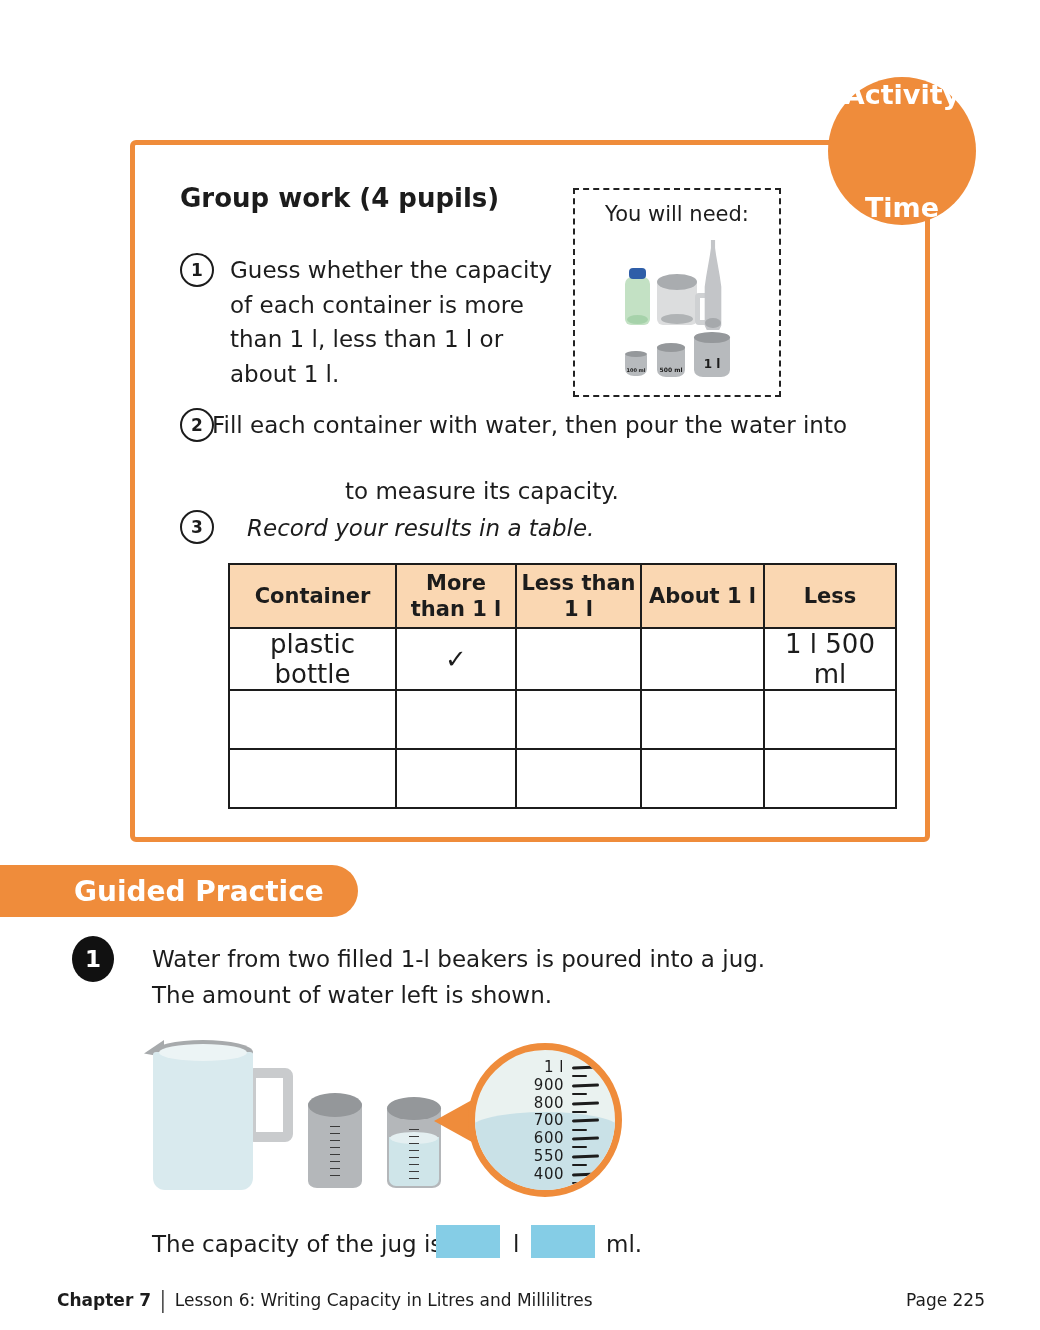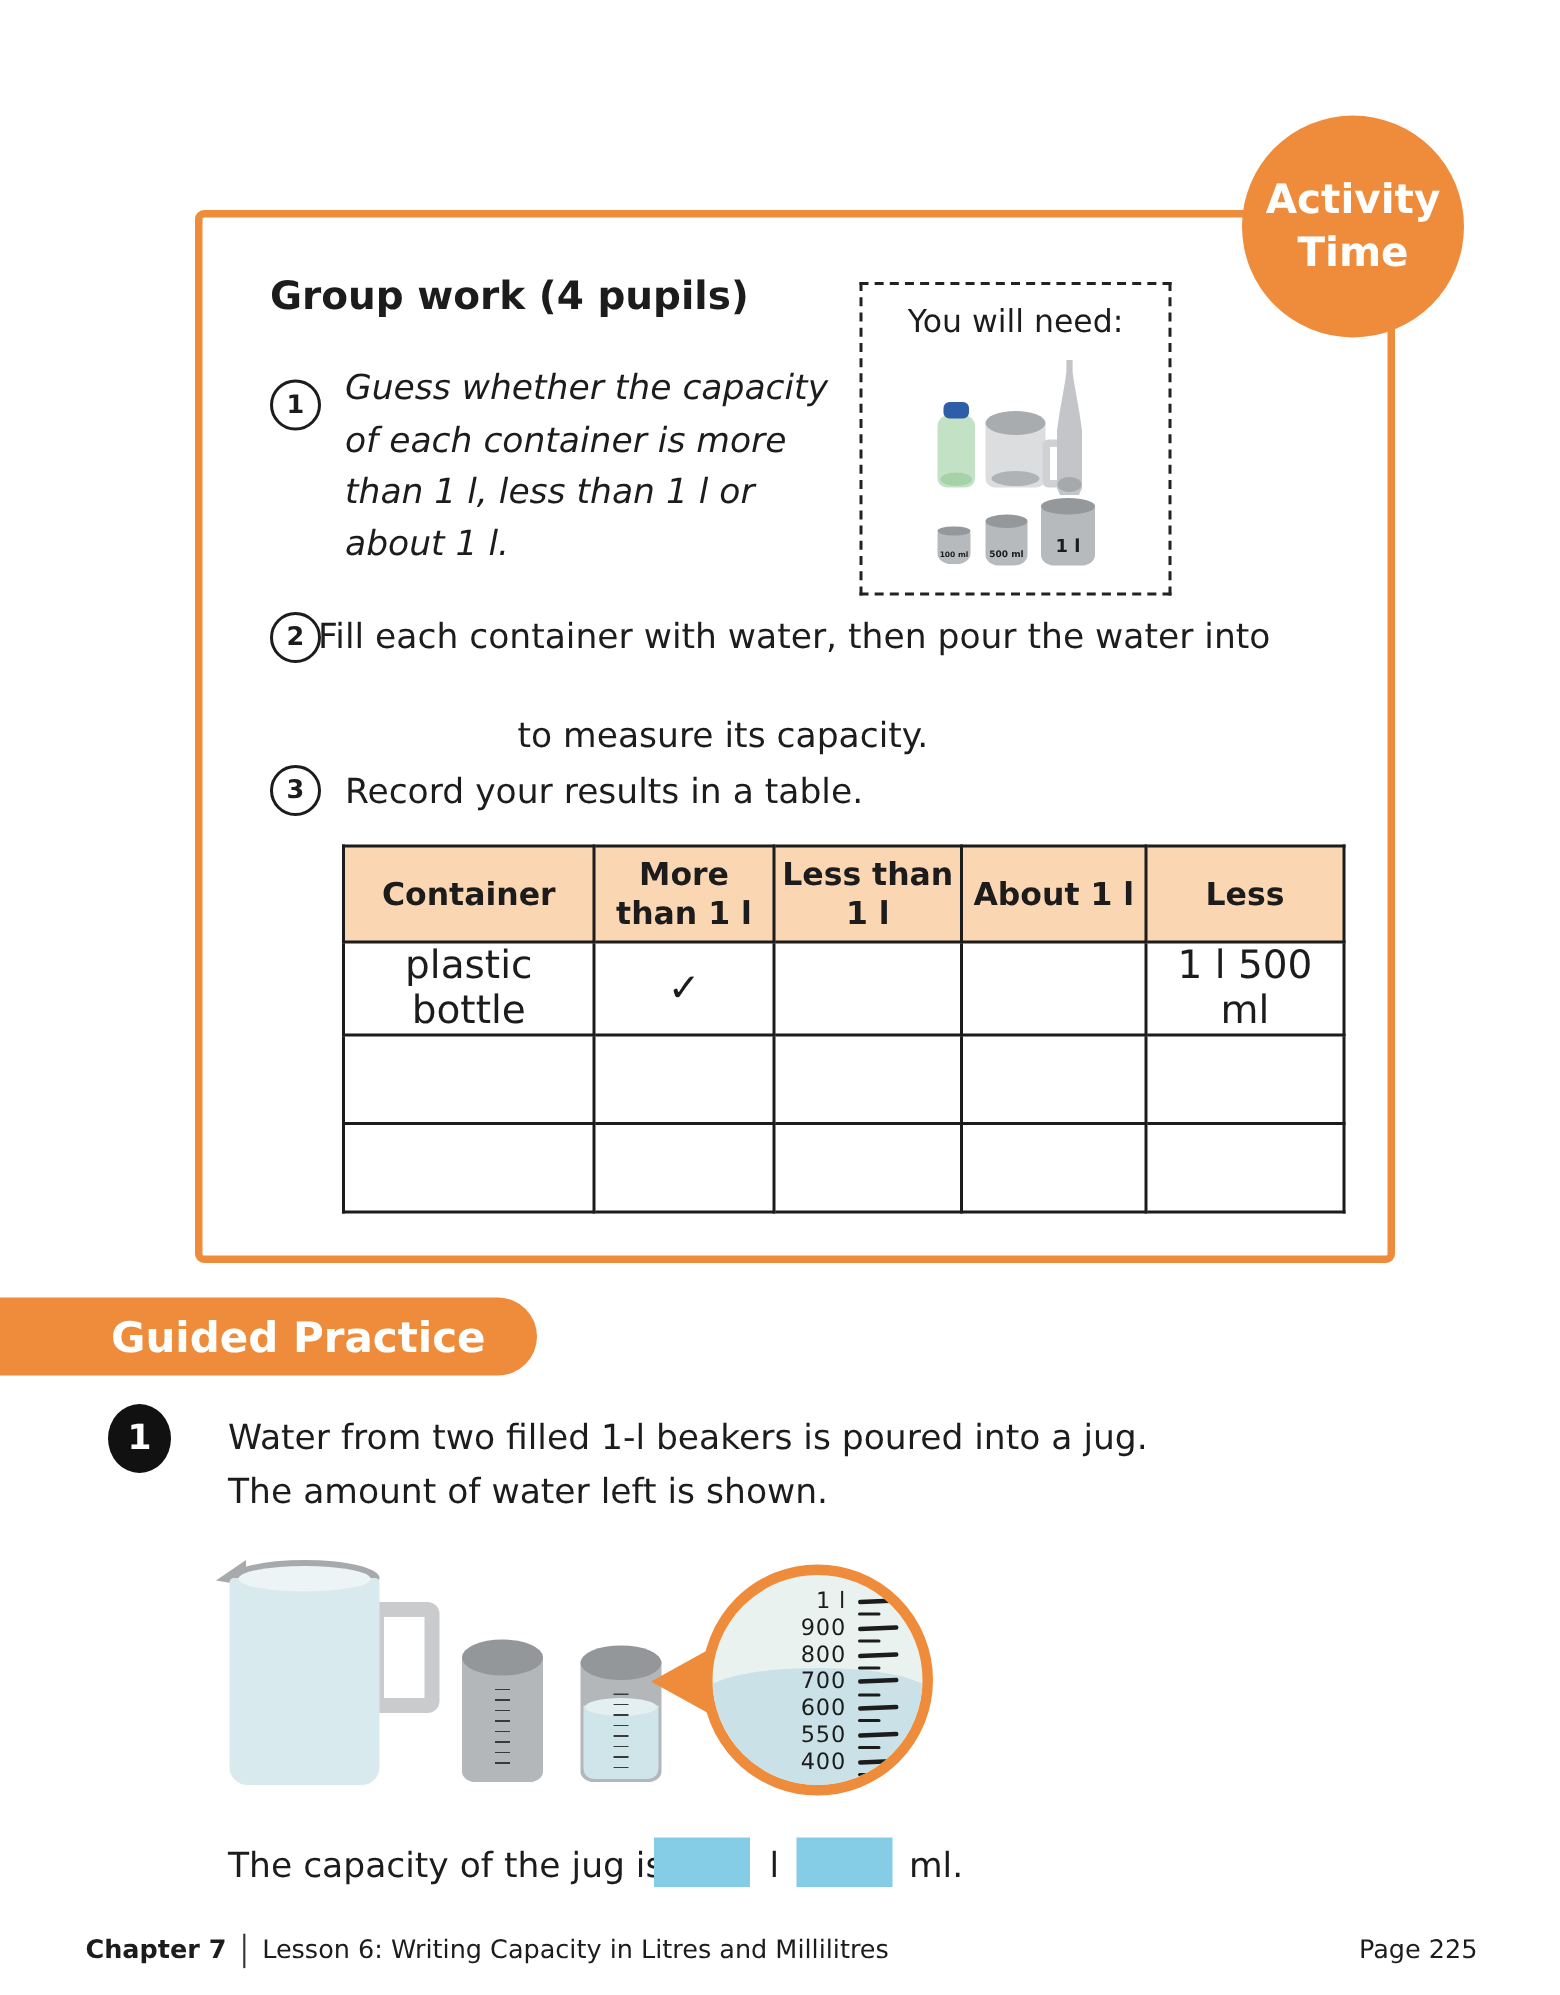--- a/index.html
+++ b/index.html
@@ -8,21 +8,21 @@
     font-family:"DejaVu Sans","Liberation Sans",sans-serif; color:#1c1c1c; overflow:hidden;
   }
   
   .activity-box {
     position:absolute; left:130px; top:140px; width:790px; height:692px;
     border:5px solid #EF8C3B; border-radius:6px; background:#fff; z-index:1;
   }
   .badge {
     position:absolute; left:828px; top:77px; width:148px; height:148px; border-radius:50%;
     background:#EF8C3B; color:#fff; font-weight:bold; font-size:27px; line-height:1.3;
-    display:flex; flex-direction:column; align-items:center; justify-content:center; z-index:3;
+    display:flex; flex-direction:column; align-items:center; justify-content:space-between; z-index:3;
   }
   .box-heading { position:absolute; left:180px; top:183px; font-size:26px; font-weight:bold; z-index:2; }
   
   .need-box { position:absolute; left:573px; top:188px; width:204px; height:205px;
     border:2px dashed #222; background:#fff; z-index:2; }
   .need-title { position:absolute; left:0; right:0; top:12px; text-align:center; font-size:21px; }
   
   .beaker { position:absolute; background:#b7babd; border-radius:4px 4px 9px 9px / 3px 3px 7px 7px; }
   .btop { position:absolute; left:0; right:0; top:-10%; height:28%; background:#95989b; border-radius:50%; }
   .blabel { position:absolute; left:0; right:0; bottom:14%; text-align:center; font-weight:bold; color:#1c1c1c; }
@@ -133,21 +133,21 @@
     </div>
     <div class="beaker" style="left:119px;top:146px;width:36px;height:41px;">
       <div class="btop"></div>
       <div class="blabel" style="font-size:12px;">1 l</div>
     </div>
   </div>
 
   <div class="stepnum" style="left:180px;top:253px;">
     <span>1</span>
   </div>
-  <div class="steptext" style="left:230px;top:242px;width:345px;font-style:italic;">Guess whether the capacity of each container is more than 1 l, less than 1 l or about 1 l.</div>
+  <div class="steptext" style="left:230px;top:253px;width:345px;">Guess whether the capacity of each container is more than 1 l, less than 1 l or about 1 l.</div>
 
   <div class="stepnum" style="left:180px;top:408px;">
     <span>2</span>
   </div>
   <div class="steptext" style="left:212px;top:408px;width:640px;">Fill each container with water, then pour the water into</div>
 
   <div class="beaker" style="left:230px;top:467px;width:19px;height:27px;">
     <div class="btop"></div>
     <div class="blabel" style="font-size:5px;">100 ml</div>
   </div>
@@ -157,21 +157,21 @@
   </div>
   <div class="beaker" style="left:295px;top:450px;width:37px;height:45px;">
     <div class="btop"></div>
     <div class="blabel" style="font-size:12px;">1 l</div>
   </div>
   <div class="steptext" style="left:345px;top:460px;margin-top:14px;">to measure its capacity.</div>
 
   <div class="stepnum" style="left:180px;top:510px;">
     <span>3</span>
   </div>
-  <div class="steptext" style="left:230px;top:511px;">Record your results in a table.</div>
+  <div class="steptext" style="left:247px;top:511px;font-style:italic;">Record your results in a table.</div>
 
   <table class="rec-table">
     <colgroup>
       <col style="width:167px">
         <col style="width:120px">
         <col style="width:125px">
       <col style="width:123px">
         <col style="width:132px">
     </colgroup>
     <tbody>

